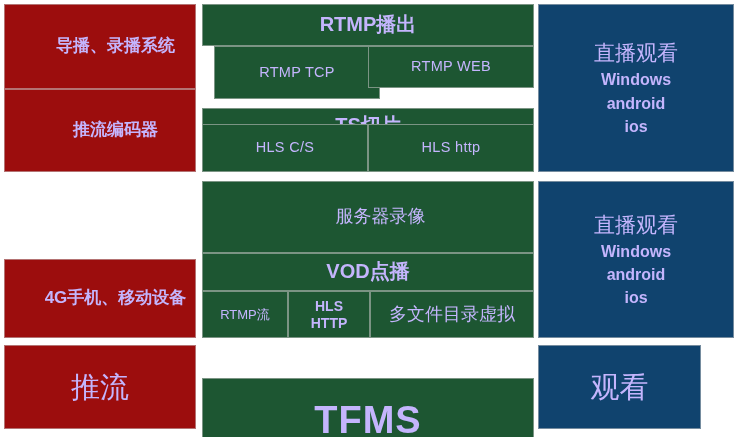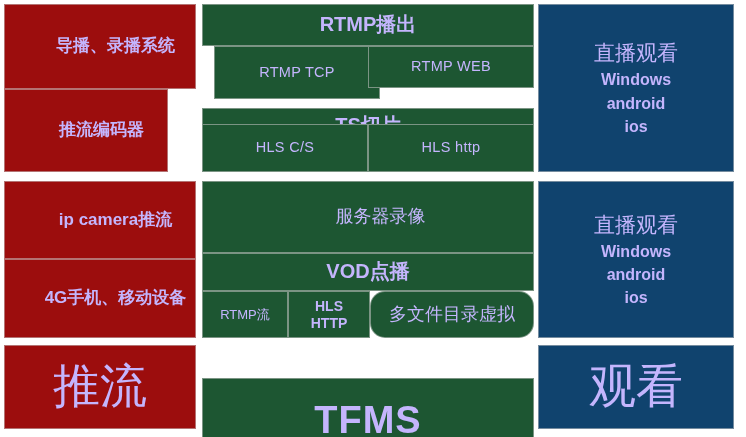--- a/index.html
+++ b/index.html
@@ -39,38 +39,38 @@
   .green { background: #1d5632; }
   .blue  { background: #0e3d६6; }
   .blue  { background: #10436e; }
 
   
   .t-src     { font-size: 17px; font-weight: bold; padding-left: 31px; }
   .t-head    { font-size: 20px; font-weight: bold; }
   .t-sub     { font-size: 14.5px; font-weight: normal; letter-spacing: .3px; }
   .t-sub-b   { font-size: 14px; font-weight: bold; }
   .t-small   { font-size: 13px; font-weight: normal; }
-  .t-cn-head { font-size: 19px; font-weight: bold; border-radius: 15px; }
+  .t-cn-head { font-size: 19px; font-weight: bold; }
   .t-cn-mid  { font-size: 18px; font-weight: normal; }
   .t-view    { font-size: 16px; font-weight: bold; line-height: 1.45; }
   .t-view .cn { font-weight: normal; font-size: 21px; }
-  .t-big-cn  { font-size: 47px; font-weight: normal; font-family: Liberation Serif, serif; }
+  .t-big-cn  { font-size: 29px; font-weight: normal; font-family: Liberation Serif, serif; }
   .t-big-en  { font-size: 38px; font-weight: bold; letter-spacing: 1px; margin-top: 33px; }
 
   .stack { display: flex; flex-direction: column; align-items: center; justify-content: center; }
 </style>
 </head>
 <body>
 
 <div class="diagram">
 
   <div class="cell red t-src" style="left:4px; top:4px; width:192px; height:85px;">
     <span>导播、录播系统</span>
   </div>
-  <div class="cell red t-src" style="left:4px; top:89px; width:164px; height:83px;">
+  <div class="cell red t-src" style="left:4px; top:89px; width:192px; height:83px;">
     <span>推流编码器</span>
   </div>
 
   <div class="cell green t-head" style="left:202px; top:4px; width:332px; height:42px;">
     <span>RTMP播出</span>
   </div>
   <div class="cell green t-sub" style="left:202px; top:46px; width:166px; height:53px;margin-left:12px;">
     <span>RTMP  TCP</span>
   </div>
   <div class="cell green t-sub" style="left:368px; top:46px; width:166px; height:42px;">
@@ -86,23 +86,20 @@
     <span>HLS  http</span>
   </div>
 
   <div class="cell blue stack t-view" style="left:538px; top:4px; width:196px; height:168px;">
     <span class="cn">直播观看</span>
     <span>Windows</span>
     <span>android</span>
     <span>ios</span>
   </div>
 
-  <div class="cell red t-src" style="left:4px; top:181px; width:192px; height:78px;">
-    <span>ip camera推流</span>
-  </div>
   <div class="cell red t-src" style="left:4px; top:259px; width:192px; height:79px;">
     <span>4G手机、移动设备</span>
   </div>
 
   <div class="cell green t-cn-mid" style="left:202px; top:181px; width:332px; height:72px;padding-left:25px;">
     <span>服务器录像</span>
   </div>
   <div class="cell green t-head" style="left:202px; top:253px; width:332px; height:38px;text-align:center;">
     <span>VOD点播</span>
   </div>
@@ -123,17 +120,17 @@
     <span>android</span>
     <span>ios</span>
   </div>
 
   <div class="cell red t-big-cn" style="left:4px; top:345px; width:192px; height:84px;">
     <span>推流</span>
   </div>
   <div class="cell green t-big-en" style="left:202px; top:345px; width:332px; height:84px;">
     <span>TFMS</span>
   </div>
-  <div class="cell blue t-big-cn" style="left:538px; top:345px; width:196px; height:84px;">
+  <div class="cell blue t-big-cn" style="left:538px; top:345px; width:163px; height:84px;">
     <span>观看</span>
   </div>
 
 </div>
 
 </body></html>

